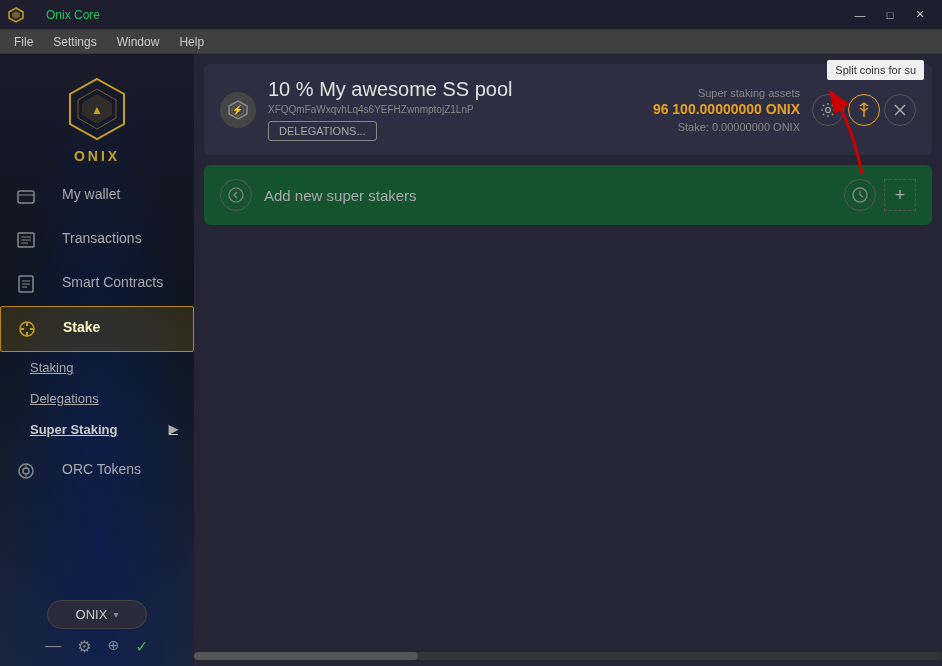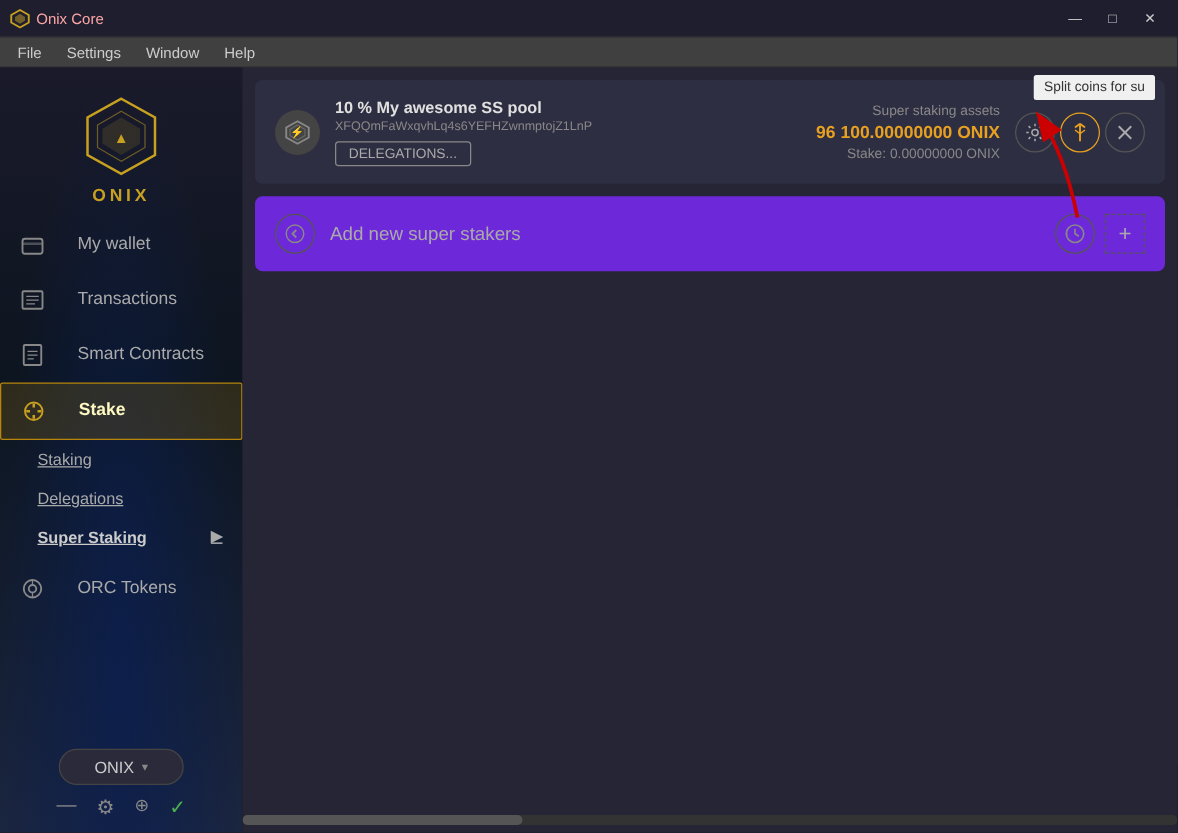--- a/index.html
+++ b/index.html
@@ -18,23 +18,23 @@
       background: #1e1e2e;
       display: flex;
       align-items: center;
       justify-content: space-between;
       padding: 0 8px;
       border-bottom: 1px solid #333;
     }
     .title-bar-left {
       display: flex;
       align-items: center;
-      gap: 5px;
+      gap: 22px;
       font-size: 12px;
-      color: #fca5a5;
+      color: #22c55e;
     }
     .title-bar-icon {
       width: 16px;
       height: 16px;
     }
     .title-bar-controls {
       display: flex;
       gap: 2px;
     }
     .title-btn {
@@ -208,22 +208,22 @@
       align-items: center;
       justify-content: center;
       font-size: 18px;
       color: #888;
       flex-shrink: 0;
     }
     .staker-info {
       flex: 1;
     }
     .staker-name {
-      font-size: 13px;
-      font-weight: bold;
+      font-size: 20px;
+      font-weight: normal;
       color: #e0e0e0;
     }
     .staker-address {
       font-size: 10px;
       color: #888;
       margin-top: 3px;
     }
     .delegations-btn {
       background: transparent;
       border: 1px solid #888;
@@ -272,21 +272,21 @@
       cursor: pointer;
       font-size: 14px;
     }
     .action-btn.active-btn {
       border-color: #e8a020;
       color: #e8a020;
     }
 
     
     .add-staker-card {
-      background: #6d28d9;
+      background: #14532d;
       border-radius: 6px;
       padding: 14px 16px;
       display: flex;
       align-items: center;
       gap: 12px;
       position: relative;
     }
     .back-btn {
       width: 32px;
       height: 32px;

